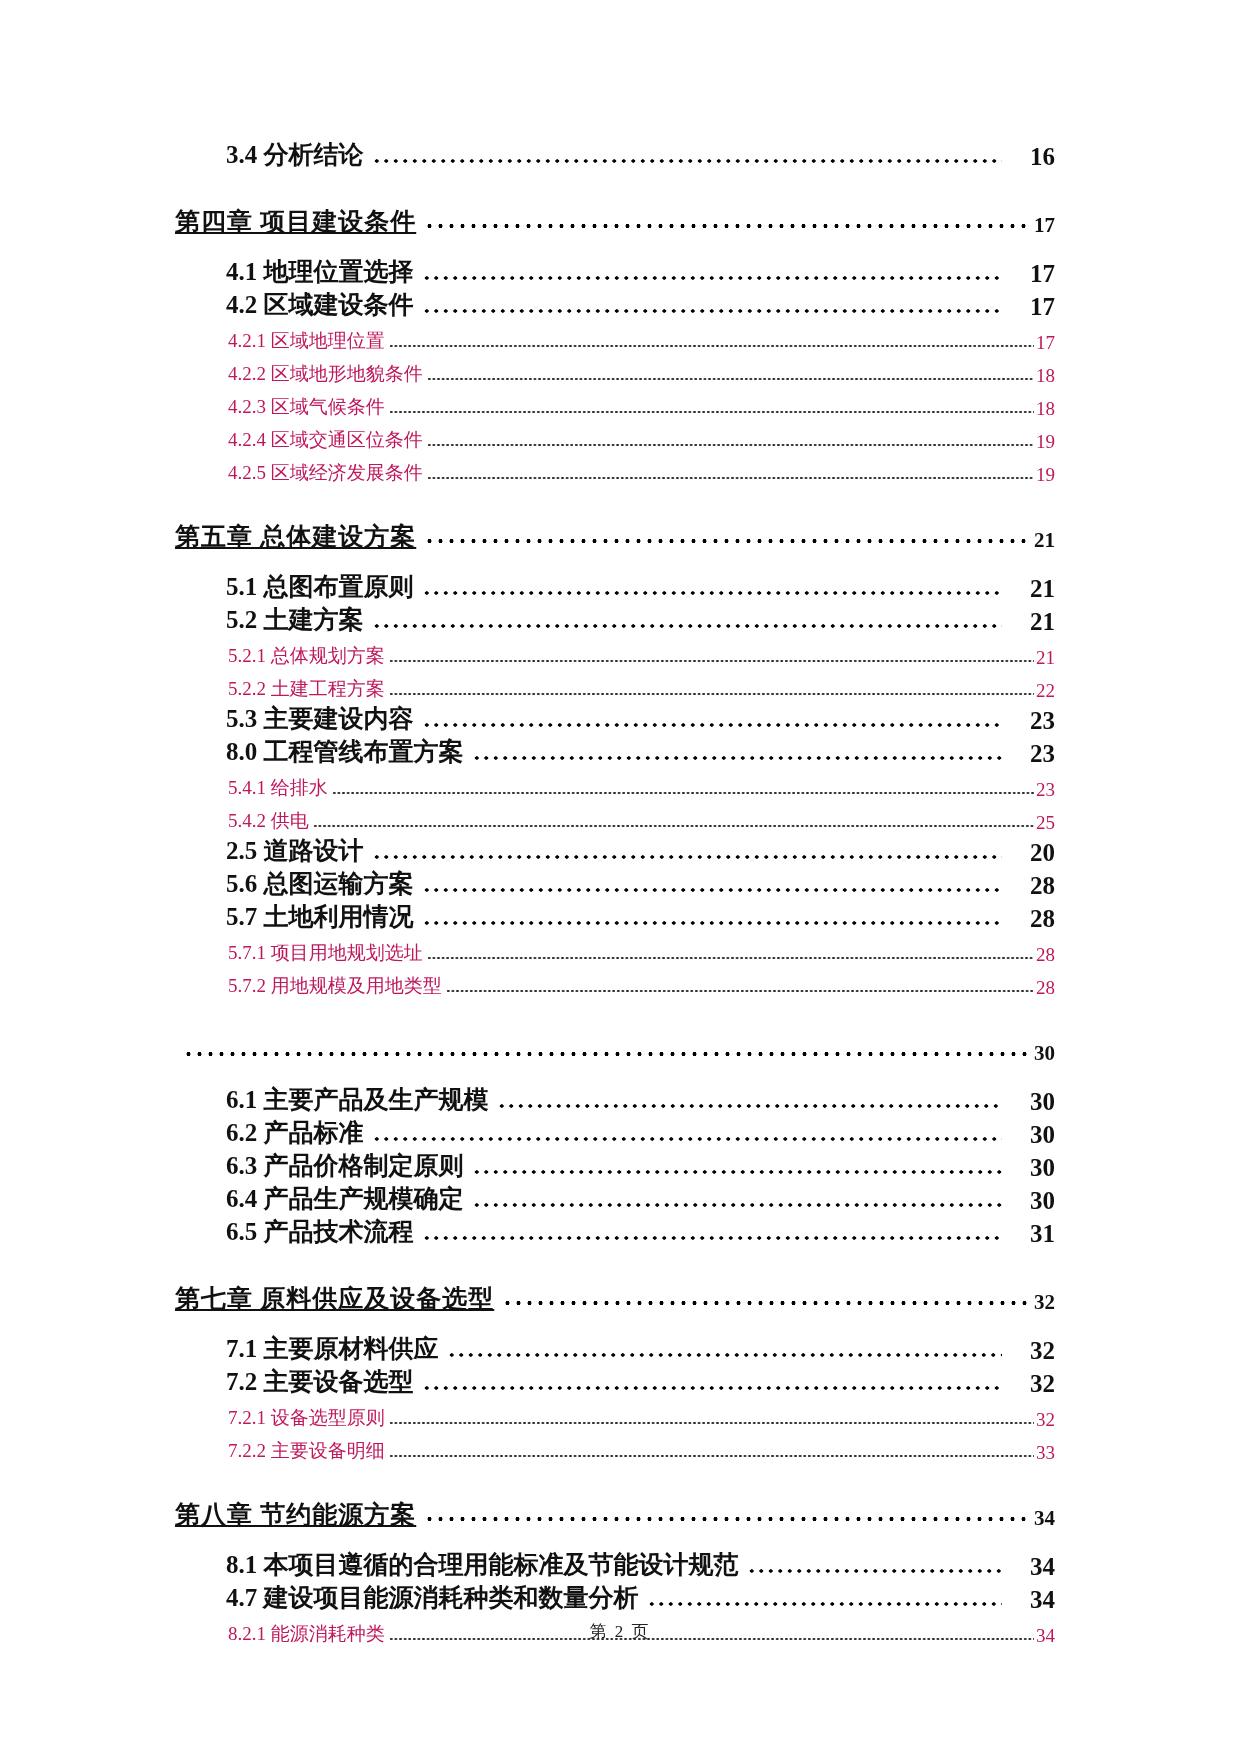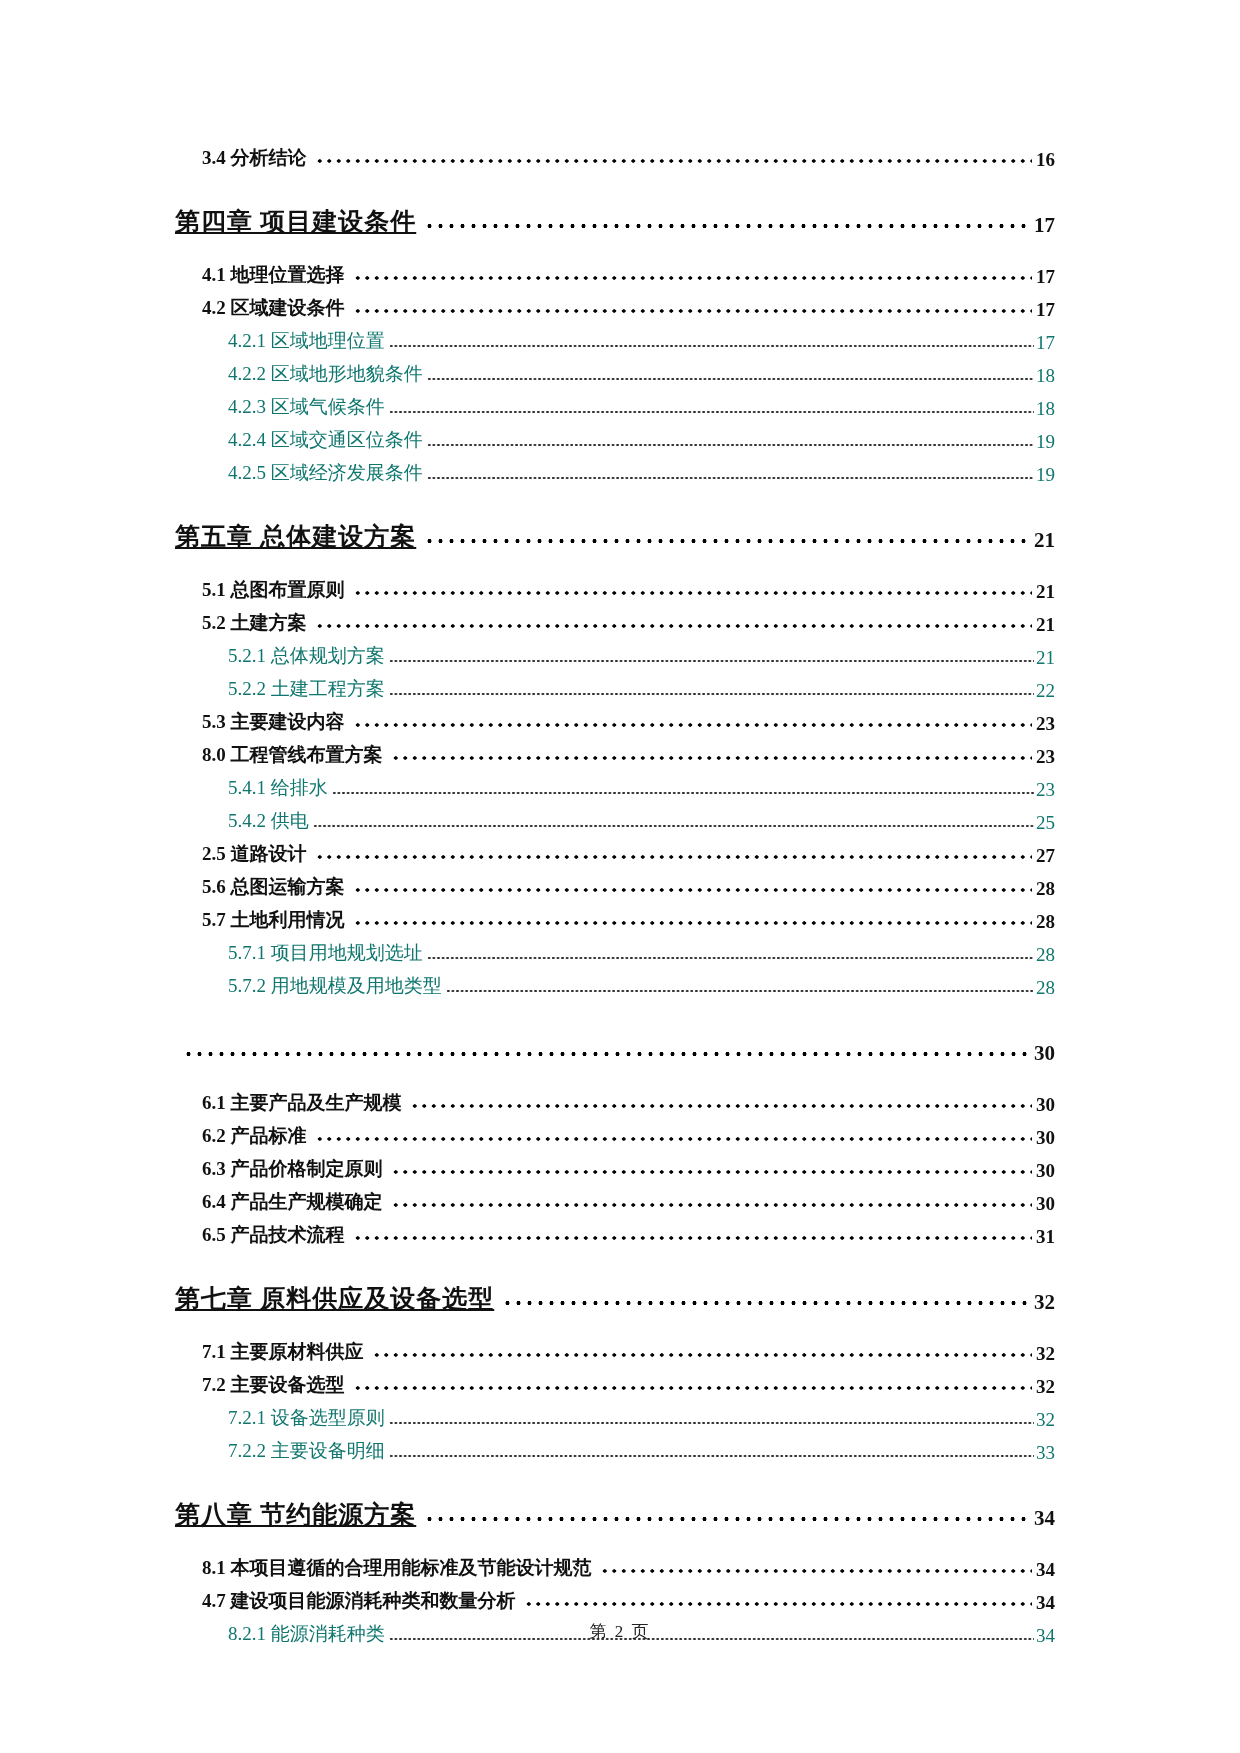--- a/index.html
+++ b/index.html
@@ -56,34 +56,35 @@
     background-position: left bottom;
     margin-bottom: 6px;
   }
   
   .level1 {
     height: 33px;
     margin-left: 27px;
   }
   .level1 .label,
   .level1 .page {
-    font-size: 19px;
+    font-size: 25px;
     font-weight: bold;
+    margin-left: 24px;
   }
   .level1 .leader {
     background-image: radial-gradient(circle, #000 1.5px, transparent 1.9px);
     background-size: 9.5px 10px;
     background-position: left bottom;
     margin-bottom: 5px;
   }
   
   .level2 {
     height: 33px;
     margin-left: 53px;
-    color: #0f766e;
+    color: #be185d;
   }
   .level2 .label,
   .level2 .page {
     font-size: 19px;
     font-weight: normal;
   }
   .level2 .leader {
     background-image: radial-gradient(circle, #2a2a2a 1px, transparent 1.25px);
     background-size: 4.6px 8px;
     background-position: left bottom;
@@ -190,21 +191,21 @@
       <span class="page">23</span>
     </div>
     <div class="row level2">
       <span class="label">5.4.2 供电</span>
       <span class="leader"></span>
       <span class="page">25</span>
     </div>
     <div class="row level1">
       <span class="label">2.5 道路设计</span>
       <span class="leader"></span>
-      <span class="page">27</span>
+      <span class="page">20</span>
     </div>
     <div class="row level1">
       <span class="label">5.6 总图运输方案</span>
       <span class="leader"></span>
       <span class="page">28</span>
     </div>
     <div class="row level1">
       <span class="label">5.7 土地利用情况</span>
       <span class="leader"></span>
       <span class="page">28</span>

